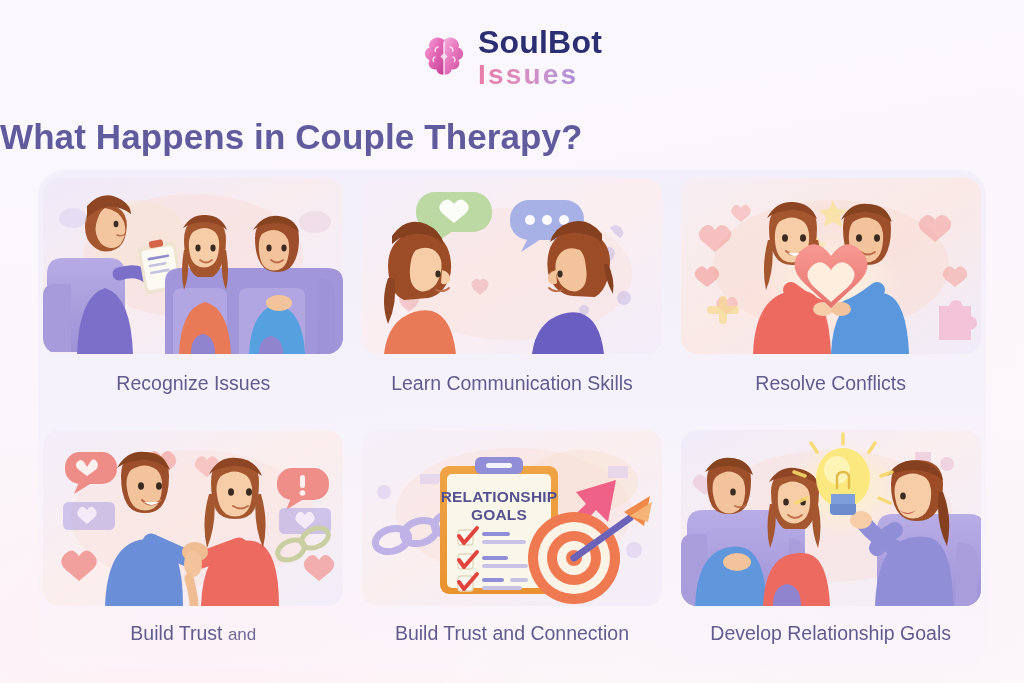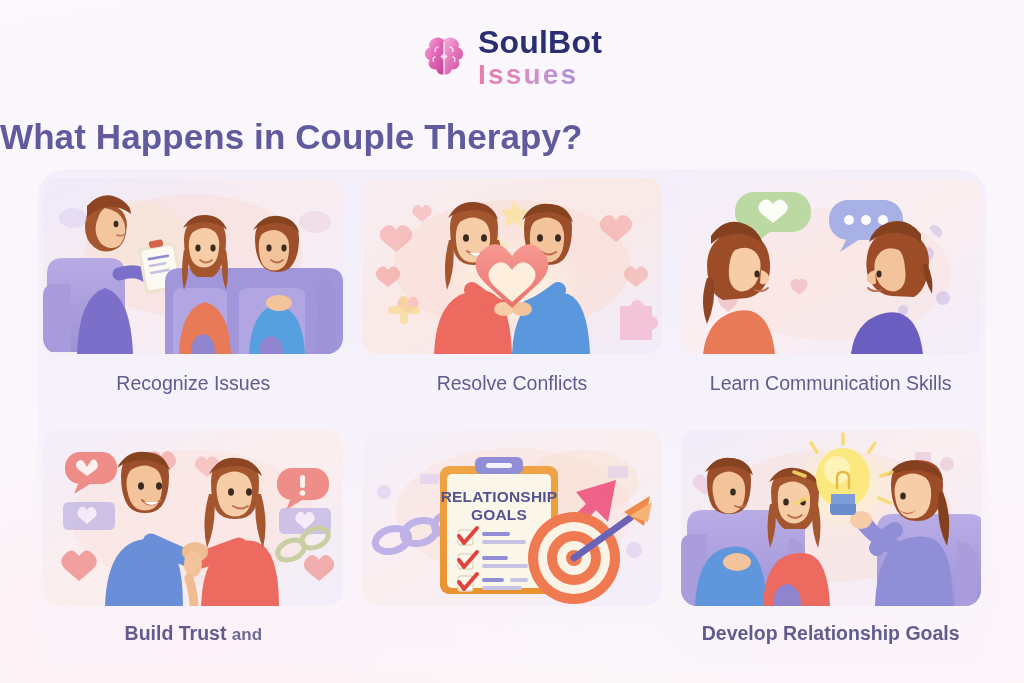--- a/index.html
+++ b/index.html
@@ -97,21 +97,21 @@
     width: 278px;
     text-align: center;
     font-size: 19.5px;
     line-height: 1.42;
     color: #605c8e;
     font-weight: 400;
   }
   .caption .soft { color: #6f6b96; font-size: 17px; }
 
   
-  .row2 .caption { margin-top: 14px; font-weight: bold; }
+  .row2 .caption { margin-top: 14px; }
 </style>
 </head>
 <body>
 
 <div class="page">
 
   <div class="brand">
     <svg class="brand-mark" viewBox="0 0 44 46" aria-hidden="true">
       <defs>
         <linearGradient id="brainGrad" x1="0" y1="0" x2="1" y2="1">
@@ -212,20 +212,79 @@
           <ellipse cx="272" cy="44" rx="16" ry="11" fill="#e7c9dc" opacity=".4"></ellipse>
         </svg>
       </div>
       <div class="caption">Recognize Issues</div>
     </div>
 
     <div class="cell">
       <div class="thumb">
         <svg viewBox="0 0 300 176" aria-hidden="true">
           <defs>
+            <linearGradient id="bg2" x1="0" y1="0" x2="1" y2="1">
+              <stop offset="0%" stop-color="#f4effb"></stop>
+                <stop offset="50%" stop-color="#fbeef0"></stop>
+                <stop offset="100%" stop-color="#f2edfa"></stop>
+            </linearGradient>
+          </defs>
+          <rect width="300" height="176" fill="url(#bg2)"></rect>
+          <ellipse cx="150" cy="96" rx="120" ry="66" fill="#fadfd9" opacity=".4"></ellipse>
+          <g opacity=".45" fill="#e9a0a8">
+            <path d="M40 128q-6-8 0-12 5-3 7 2 2-5 7-2 6 4 0 12l-7 6z"></path>
+            <path d="M112 112q-5-7 0-10 4-3 6 1 2-4 6-1 5 3 0 10l-6 5z"></path>
+          </g>
+          <g opacity=".4" fill="#b4a8e2">
+            <path d="M236 82q-6-8 0-12 5-3 7 2 2-5 7-2 6 4 0 12l-7 6z"></path>
+            <circle cx="262" cy="120" r="7"></circle>
+            <circle cx="222" cy="132" r="5"></circle>
+            <path d="M248 50q5-6 11 0 5 6-1 10-6-4-10-10z"></path>
+          </g>
+
+          <g>
+            <rect x="54" y="14" width="76" height="40" rx="19" fill="#bcd9a4"></rect>
+            <path d="M78 52l-6 14 19-13z" fill="#bcd9a4"></path>
+            <path d="M92 26q6-8 12-2 6 6-1 12l-11 9-11-9q-7-6-1-12 6-6 12 2z" fill="#fbfdf7" transform="translate(0,0)"></path>
+          </g>
+
+          <g>
+            <rect x="148" y="22" width="74" height="40" rx="19" fill="#a7b1e6"></rect>
+            <path d="M166 60l-7 14 20-13z" fill="#a7b1e6"></path>
+            <circle cx="168" cy="42" r="5" fill="#fbfbfe"></circle>
+            <circle cx="185" cy="42" r="5" fill="#fbfbfe"></circle>
+            <circle cx="202" cy="42" r="5" fill="#fbfbfe"></circle>
+          </g>
+
+          <path d="M22 176q4-34 30-42 9-3 18-1 20 6 24 43z" fill="#e97a58"></path>
+          <path d="M28 104q-6-26 6-40 12-14 30-10 20 4 24 24 4 20-6 32-6 8-16 10l-24 2q-10-4-14-18z" fill="#9c4c26"></path>
+          <path d="M54 72q14-6 22 4 5 7 3 18-3 14-12 18-9 4-15-3-5-6-4-19 1-13 6-18z" fill="#f6cda7"></path>
+          <path d="M80 92q7 2 8 7 1 5-4 7-3 1-5-1z" fill="#f6cda7"></path>
+          <ellipse cx="76" cy="96" rx="2.6" ry="3.4" fill="#3b2a20"></ellipse>
+          <path d="M74 112q8 3 13-2" stroke="#c0714c" stroke-width="1.8" fill="none" stroke-linecap="round"></path>
+          <path d="M26 100q-8 24 0 46 10-22 6-46z" fill="#8e4523"></path>
+          <path d="M30 58q14-20 34-12 14 6 18 20-14-12-30-10-14 2-22 10z" fill="#84401f"></path>
+
+          <path d="M170 176q4-32 30-40 9-3 18-1 20 6 24 41z" fill="#6a5fc0"></path>
+          <path d="M246 100q6-26-6-38-14-14-32-9-19 5-22 25-3 21 8 32 7 7 17 8l22 1q9-5 13-19z" fill="#9c4c26"></path>
+          <path d="M218 72q-14-5-21 5-5 7-3 18 3 13 12 17 9 4 15-3 5-6 3-19-1-13-6-18z" fill="#f3c49c"></path>
+          <path d="M194 92q-7 2-8 7-1 5 4 7 3 1 5-1z" fill="#f3c49c"></path>
+          <ellipse cx="198" cy="96" rx="2.6" ry="3.4" fill="#3b2a20"></ellipse>
+          <path d="M200 112q-8 3-13-2" stroke="#bd6c48" stroke-width="1.8" fill="none" stroke-linecap="round"></path>
+          <path d="M240 56q-14-18-34-11-14 5-18 19 14-11 30-9 14 2 22 10z" fill="#84401f"></path>
+          <path d="M246 86q7 14 5 30-8-14-9-30z" fill="#84401f"></path>
+        </svg>
+      </div>
+      <div class="caption">Learn Communication Skills</div>
+    </div>
+
+    <div class="cell">
+      <div class="thumb">
+        <svg viewBox="0 0 300 176" aria-hidden="true">
+          <defs>
             <linearGradient id="bg3" x1="0" y1="0" x2="1" y2="1">
               <stop offset="0%" stop-color="#f7eef3"></stop>
                 <stop offset="50%" stop-color="#fae9e6"></stop>
                 <stop offset="100%" stop-color="#f0ecfa"></stop>
             </linearGradient>
             <radialGradient id="glow3" cx="50%" cy="50%" r="50%">
               <stop offset="0%" stop-color="#fff6e0" stop-opacity=".95"></stop>
               <stop offset="100%" stop-color="#fff6e0" stop-opacity="0"></stop>
             </radialGradient>
             <linearGradient id="heart3" x1="0" y1="0" x2="0" y2="1">
@@ -281,79 +340,20 @@
           <ellipse cx="142" cy="131" rx="10" ry="7" fill="#f6cda7"></ellipse>
           <ellipse cx="160" cy="131" rx="10" ry="7" fill="#f3c49c"></ellipse>
 
           <path d="M150 78q14-20 29-6 16 15-2 33l-27 25-27-25q-18-18-2-33 15-14 29 6z" fill="url(#heart3)"></path>
           <path d="M150 92q9-13 19-4 10 9-2 21l-17 15-17-15q-12-12-2-21 10-9 19 4z" fill="#fdeedd"></path>
         </svg>
       </div>
       <div class="caption">Resolve Conflicts</div>
     </div>
 
-    <div class="cell">
-      <div class="thumb">
-        <svg viewBox="0 0 300 176" aria-hidden="true">
-          <defs>
-            <linearGradient id="bg2" x1="0" y1="0" x2="1" y2="1">
-              <stop offset="0%" stop-color="#f4effb"></stop>
-                <stop offset="50%" stop-color="#fbeef0"></stop>
-                <stop offset="100%" stop-color="#f2edfa"></stop>
-            </linearGradient>
-          </defs>
-          <rect width="300" height="176" fill="url(#bg2)"></rect>
-          <ellipse cx="150" cy="96" rx="120" ry="66" fill="#fadfd9" opacity=".4"></ellipse>
-          <g opacity=".45" fill="#e9a0a8">
-            <path d="M40 128q-6-8 0-12 5-3 7 2 2-5 7-2 6 4 0 12l-7 6z"></path>
-            <path d="M112 112q-5-7 0-10 4-3 6 1 2-4 6-1 5 3 0 10l-6 5z"></path>
-          </g>
-          <g opacity=".4" fill="#b4a8e2">
-            <path d="M236 82q-6-8 0-12 5-3 7 2 2-5 7-2 6 4 0 12l-7 6z"></path>
-            <circle cx="262" cy="120" r="7"></circle>
-            <circle cx="222" cy="132" r="5"></circle>
-            <path d="M248 50q5-6 11 0 5 6-1 10-6-4-10-10z"></path>
-          </g>
-
-          <g>
-            <rect x="54" y="14" width="76" height="40" rx="19" fill="#bcd9a4"></rect>
-            <path d="M78 52l-6 14 19-13z" fill="#bcd9a4"></path>
-            <path d="M92 26q6-8 12-2 6 6-1 12l-11 9-11-9q-7-6-1-12 6-6 12 2z" fill="#fbfdf7" transform="translate(0,0)"></path>
-          </g>
-
-          <g>
-            <rect x="148" y="22" width="74" height="40" rx="19" fill="#a7b1e6"></rect>
-            <path d="M166 60l-7 14 20-13z" fill="#a7b1e6"></path>
-            <circle cx="168" cy="42" r="5" fill="#fbfbfe"></circle>
-            <circle cx="185" cy="42" r="5" fill="#fbfbfe"></circle>
-            <circle cx="202" cy="42" r="5" fill="#fbfbfe"></circle>
-          </g>
-
-          <path d="M22 176q4-34 30-42 9-3 18-1 20 6 24 43z" fill="#e97a58"></path>
-          <path d="M28 104q-6-26 6-40 12-14 30-10 20 4 24 24 4 20-6 32-6 8-16 10l-24 2q-10-4-14-18z" fill="#9c4c26"></path>
-          <path d="M54 72q14-6 22 4 5 7 3 18-3 14-12 18-9 4-15-3-5-6-4-19 1-13 6-18z" fill="#f6cda7"></path>
-          <path d="M80 92q7 2 8 7 1 5-4 7-3 1-5-1z" fill="#f6cda7"></path>
-          <ellipse cx="76" cy="96" rx="2.6" ry="3.4" fill="#3b2a20"></ellipse>
-          <path d="M74 112q8 3 13-2" stroke="#c0714c" stroke-width="1.8" fill="none" stroke-linecap="round"></path>
-          <path d="M26 100q-8 24 0 46 10-22 6-46z" fill="#8e4523"></path>
-          <path d="M30 58q14-20 34-12 14 6 18 20-14-12-30-10-14 2-22 10z" fill="#84401f"></path>
-
-          <path d="M170 176q4-32 30-40 9-3 18-1 20 6 24 41z" fill="#6a5fc0"></path>
-          <path d="M246 100q6-26-6-38-14-14-32-9-19 5-22 25-3 21 8 32 7 7 17 8l22 1q9-5 13-19z" fill="#9c4c26"></path>
-          <path d="M218 72q-14-5-21 5-5 7-3 18 3 13 12 17 9 4 15-3 5-6 3-19-1-13-6-18z" fill="#f3c49c"></path>
-          <path d="M194 92q-7 2-8 7-1 5 4 7 3 1 5-1z" fill="#f3c49c"></path>
-          <ellipse cx="198" cy="96" rx="2.6" ry="3.4" fill="#3b2a20"></ellipse>
-          <path d="M200 112q-8 3-13-2" stroke="#bd6c48" stroke-width="1.8" fill="none" stroke-linecap="round"></path>
-          <path d="M240 56q-14-18-34-11-14 5-18 19 14-11 30-9 14 2 22 10z" fill="#84401f"></path>
-          <path d="M246 86q7 14 5 30-8-14-9-30z" fill="#84401f"></path>
-        </svg>
-      </div>
-      <div class="caption">Learn Communication Skills</div>
-    </div>
-
     <div class="cell row2">
       <div class="thumb">
         <svg viewBox="0 0 300 176" aria-hidden="true">
           <defs>
             <linearGradient id="bg4" x1="0" y1="0" x2="1" y2="1">
               <stop offset="0%" stop-color="#f3eefb"></stop>
                 <stop offset="50%" stop-color="#fbeeed"></stop>
                 <stop offset="100%" stop-color="#f1edfa"></stop>
             </linearGradient>
           </defs>
@@ -497,20 +497,21 @@
             <circle cx="212" cy="128" r="8" fill="#ef7a52"></circle>
           </g>
 
           <g>
             <path d="M212 128 L268 88" stroke="#6a63b8" stroke-width="7" stroke-linecap="round"></path>
             <path d="M262 82 L288 66 L282 96 Z" fill="#f08a4a"></path>
             <path d="M268 86 L290 72 L286 92 Z" fill="#f6b377"></path>
           </g>
         </svg>
       </div>
+      <div class="caption">Build Trust and Connection</div>
     </div>
 
     <div class="cell row2">
       <div class="thumb">
         <svg viewBox="0 0 300 176" aria-hidden="true">
           <defs>
             <linearGradient id="bg6" x1="0" y1="0" x2="1" y2="1">
               <stop offset="0%" stop-color="#f0ecfa"></stop>
                 <stop offset="45%" stop-color="#faeeef"></stop>
                 <stop offset="100%" stop-color="#f2edfa"></stop>

